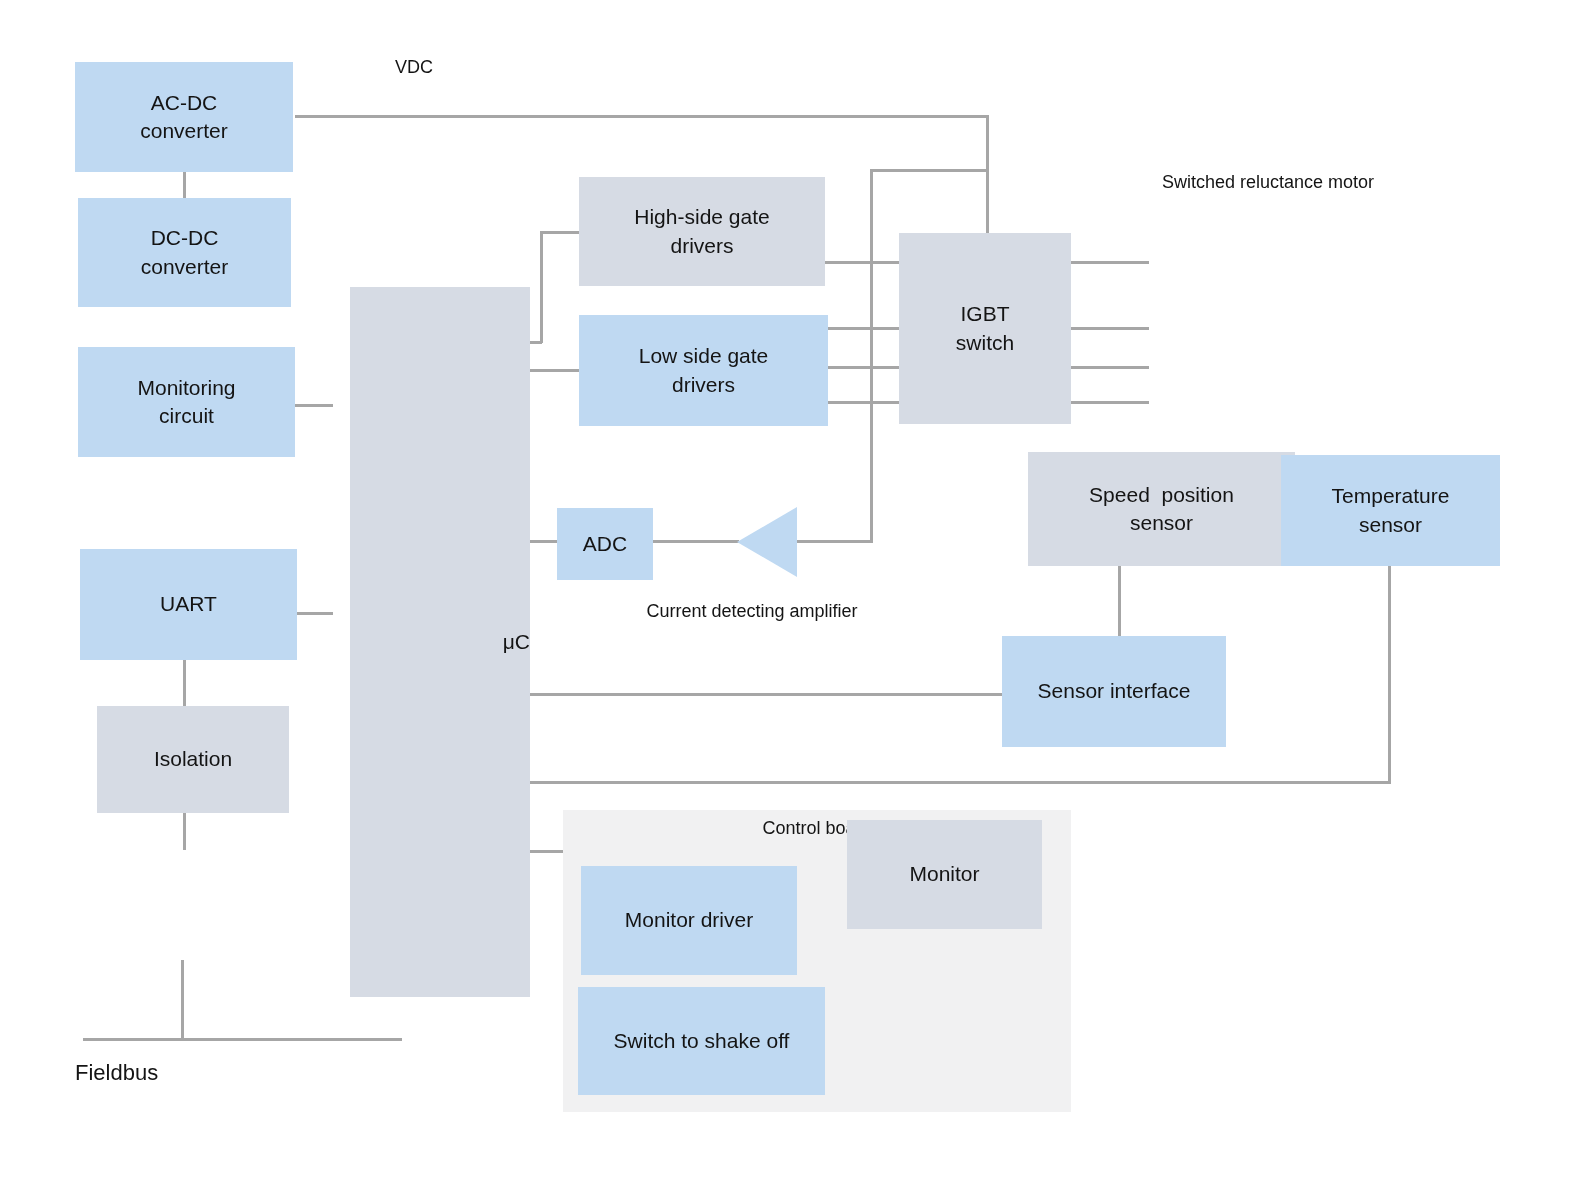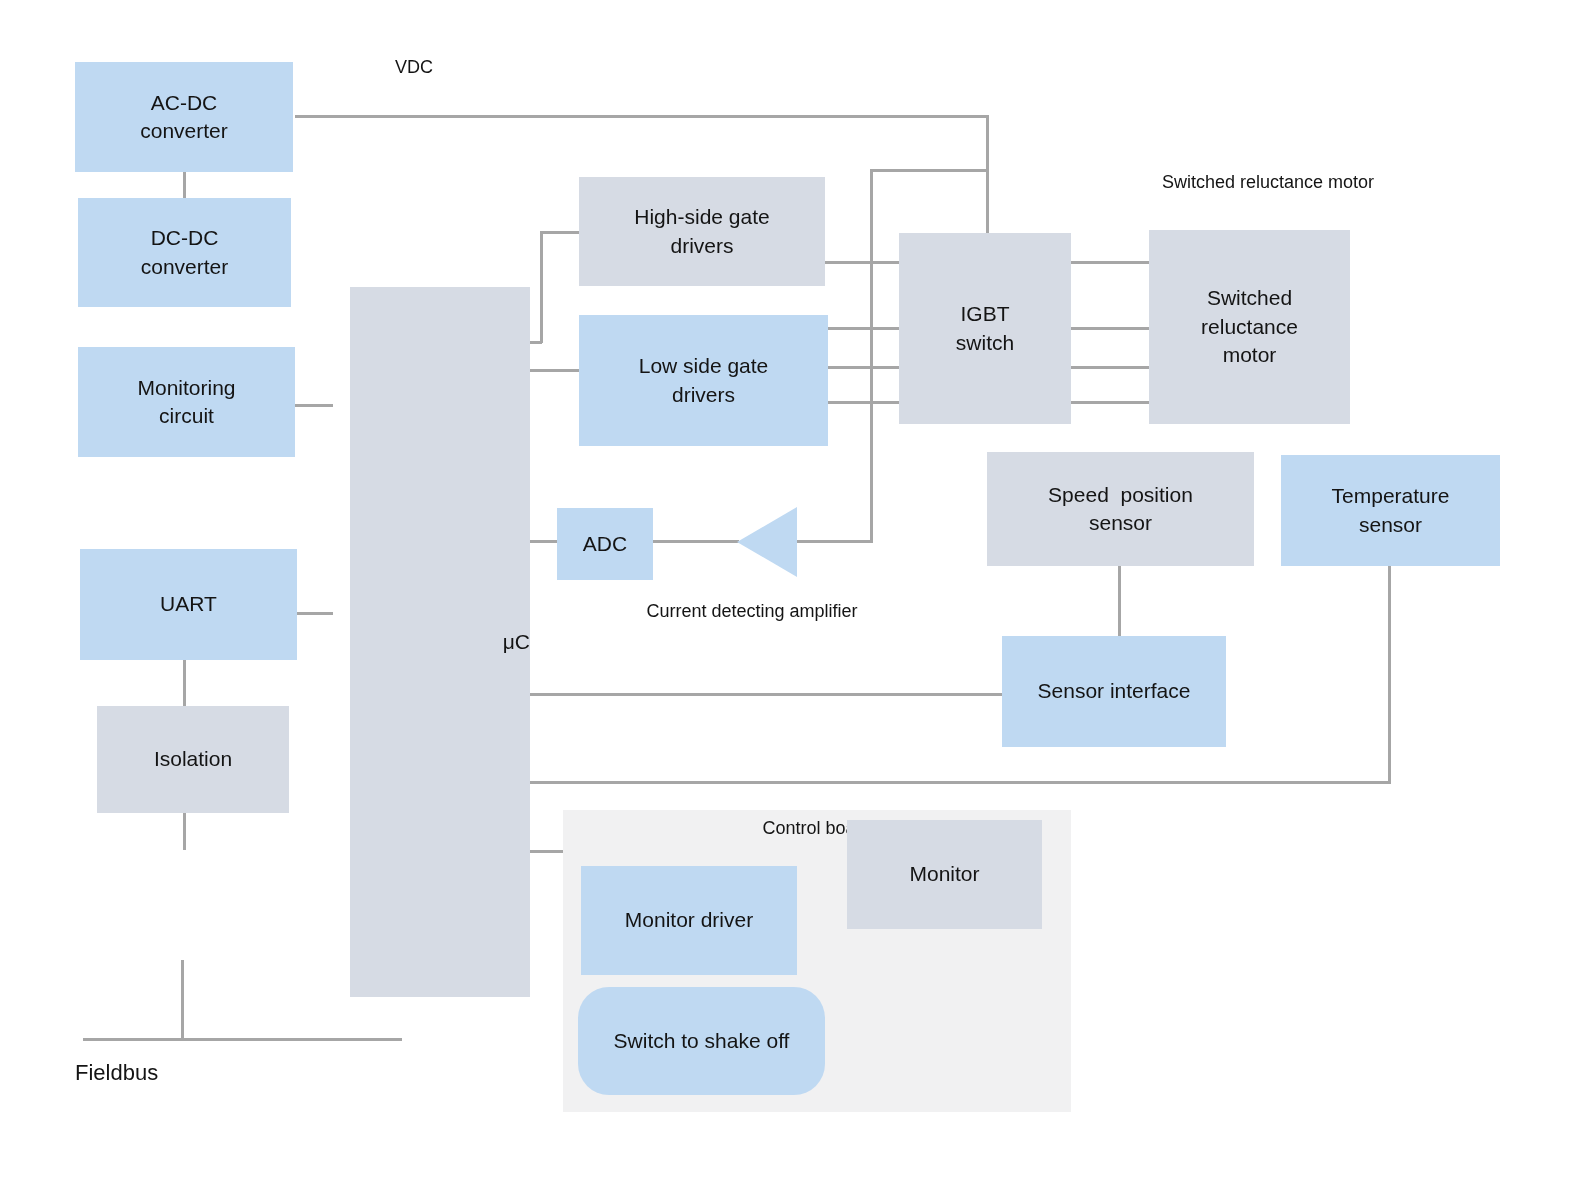--- a/index.html
+++ b/index.html
@@ -78,55 +78,50 @@
   <div class="box gray" style="left:97px;top:706px;width:192px;height:107px;">
     <span>Isolation</span>
   </div>
   <div class="box gray" style="left:350px;top:287px;width:180px;height:710px;justify-content:flex-end;">
     <span>μC</span>
   </div>
   <div class="box gray" style="left:579px;top:177px;width:246px;height:109px;">
     <span>High-side gate
 drivers</span>
   </div>
-  <div class="box blue" style="left:579px;top:315px;width:249px;height:131px;justify-content:center;">
+  <div class="box blue" style="left:579px;top:315px;width:249px;height:111px;justify-content:center;">
     <span>Low side gate
 drivers</span>
   </div>
   <div class="box blue" style="left:557px;top:508px;width:96px;height:72px;">
     <span>ADC</span>
   </div>
   <div class="tri" style="left:737px;top:507px;"></div>
   <div class="box gray" style="left:899px;top:233px;width:172px;height:191px;">
     <span>IGBT
 switch</span>
   </div>
-  <div class="box gray" style="left:1149px;top:230px;width:201px;height:194px;">
-    <span>Switched
-reluctance
-motor</span>
-  </div>
-  <div class="box gray" style="left:987px;top:452px;width:267px;height:114px;">
+  <div class="box gray" style="left:1028px;top:452px;width:267px;height:114px;">
     <span>Speed  position
 sensor</span>
   </div>
   <div class="box blue" style="left:1281px;top:455px;width:219px;height:111px;">
     <span>Temperature
 sensor</span>
   </div>
   <div class="box blue" style="left:1002px;top:636px;width:224px;height:111px;">
     <span>Sensor interface</span>
   </div>
   <div class="box blue" style="left:581px;top:866px;width:216px;height:109px;">
     <span>Monitor driver</span>
   </div>
   <div class="box gray" style="left:847px;top:820px;width:195px;height:109px;">
     <span>Monitor</span>
   </div>
-  <div class="box blue" style="left:578px;top:987px;width:247px;height:108px;border-radius:31px;">
+  <div class="box blue" style="left:578px;top:987px;width:247px;height:108px;">
     <span>Switch to shake off</span>
   </div>
 
   <div class="lbl" style="left:395px;top:57px;">VDC</div>
   <div class="lbl center" style="left:1118px;top:172px;width:300px;">Switched reluctance motor</div>
   <div class="lbl center" style="left:602px;top:601px;width:300px;">Current detecting amplifier</div>
   <div class="lbl" style="left:75px;top:1060px;font-size:22px;">Fieldbus</div>
 
 </div>
 

